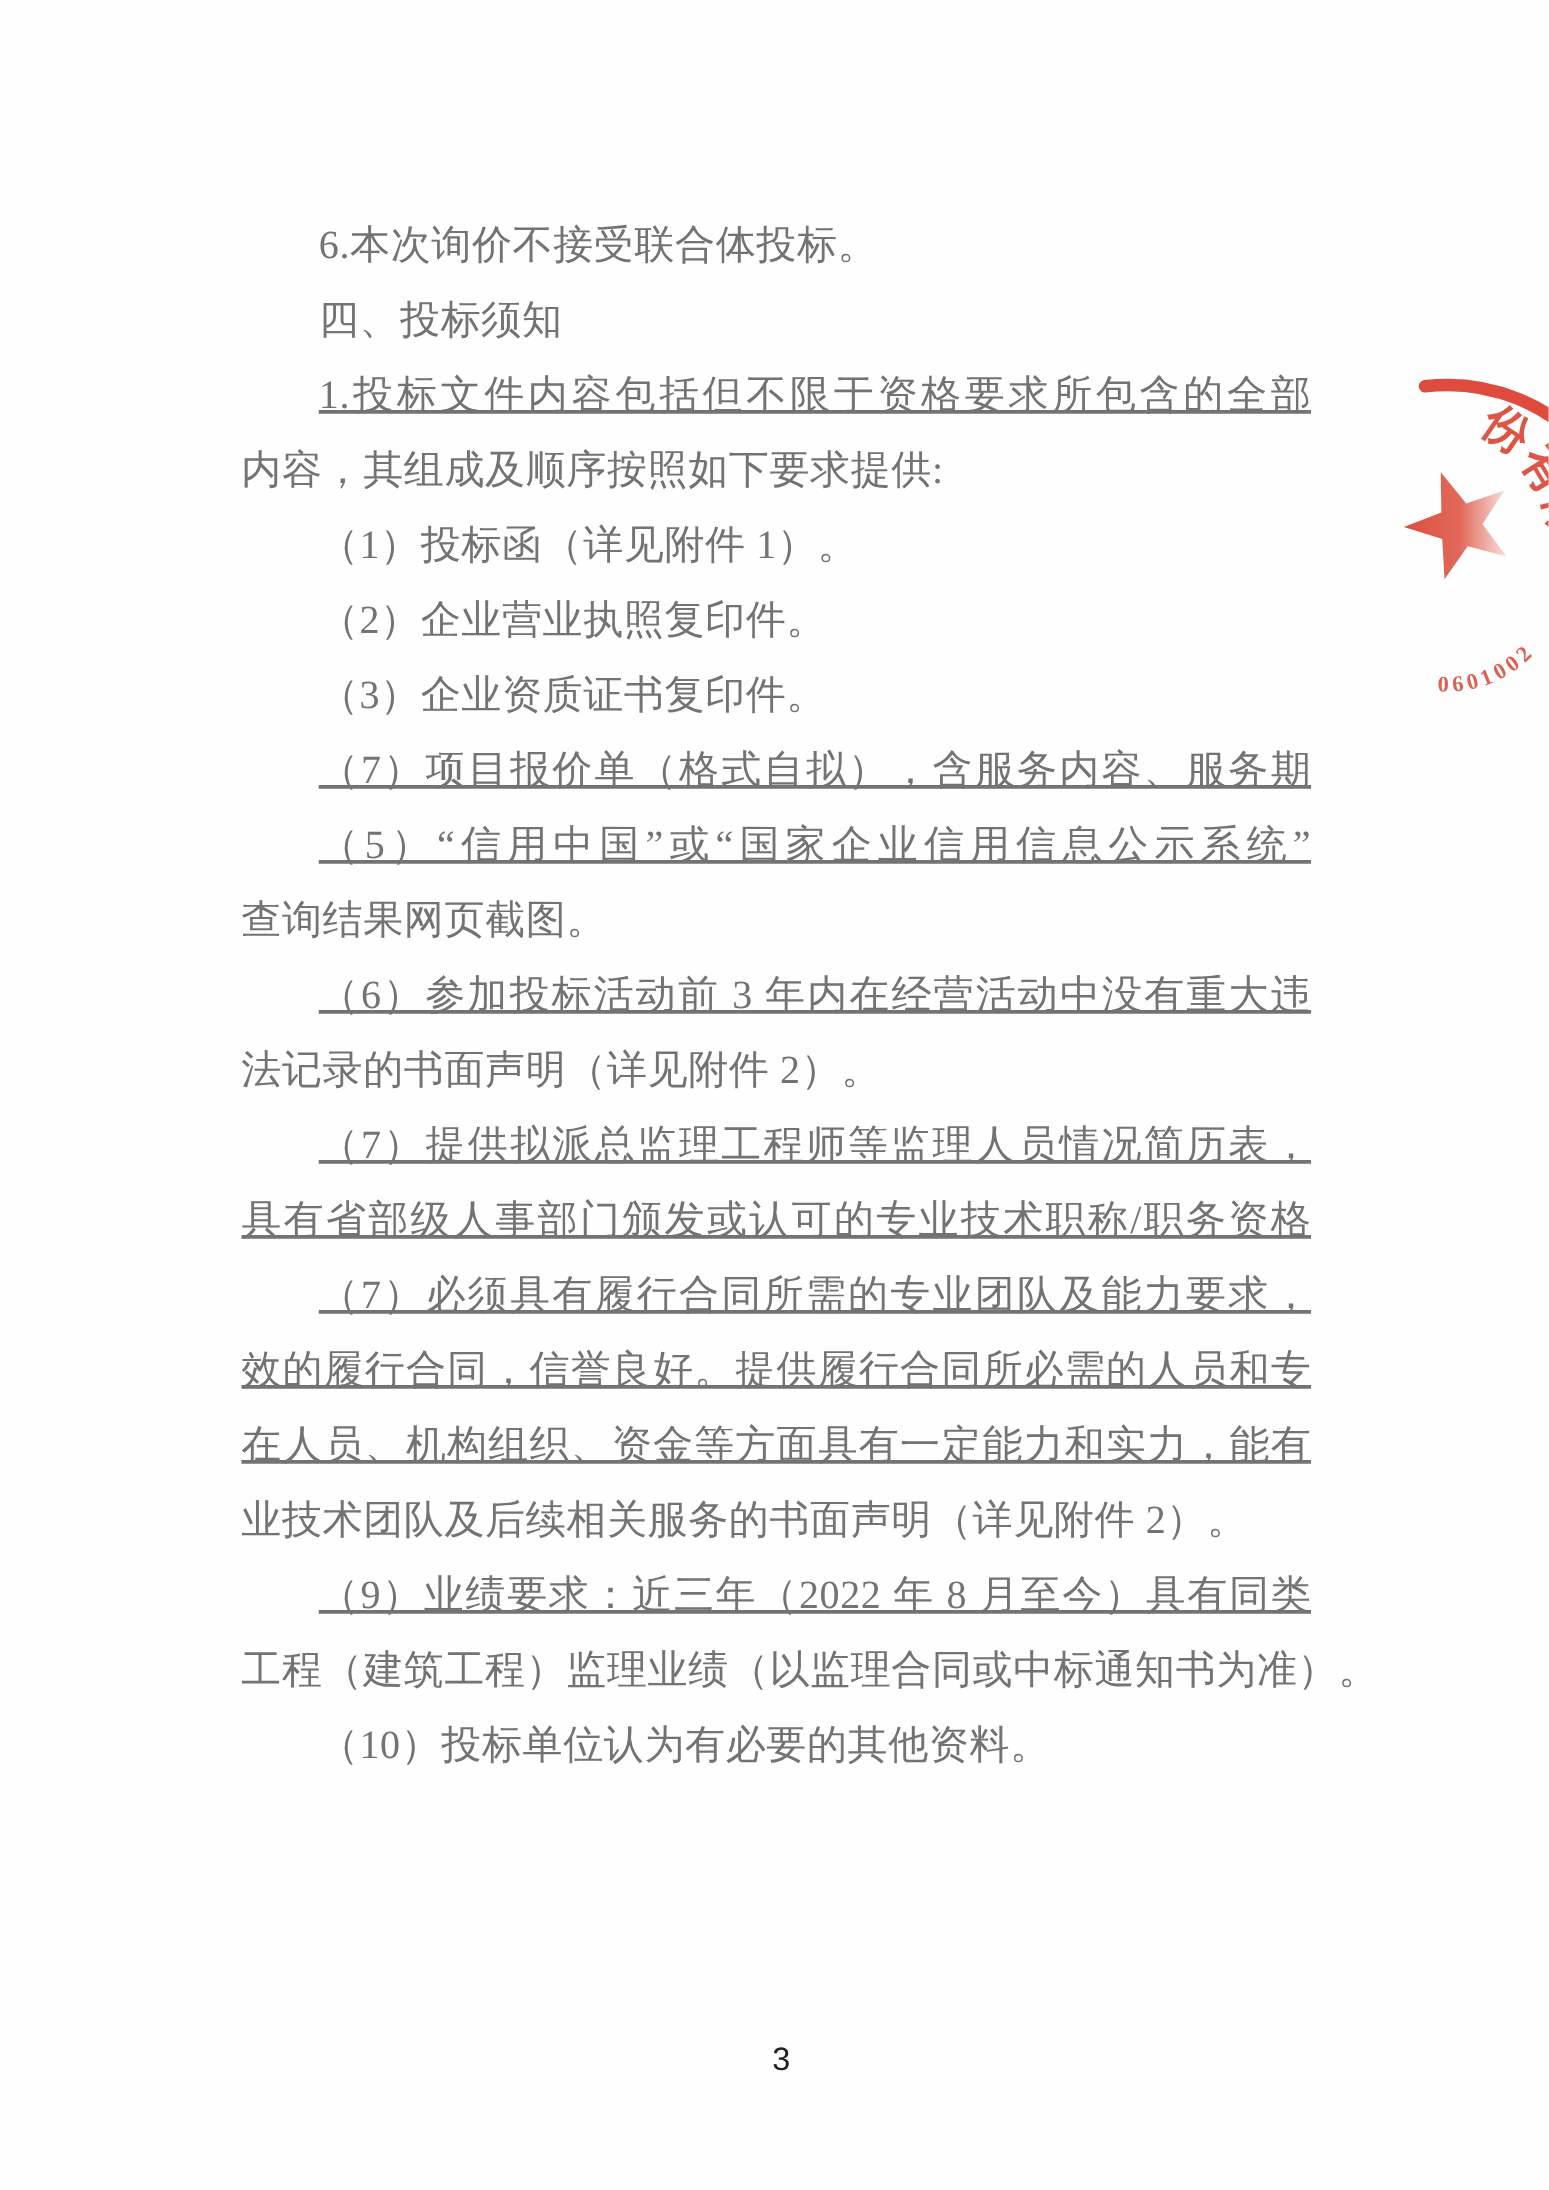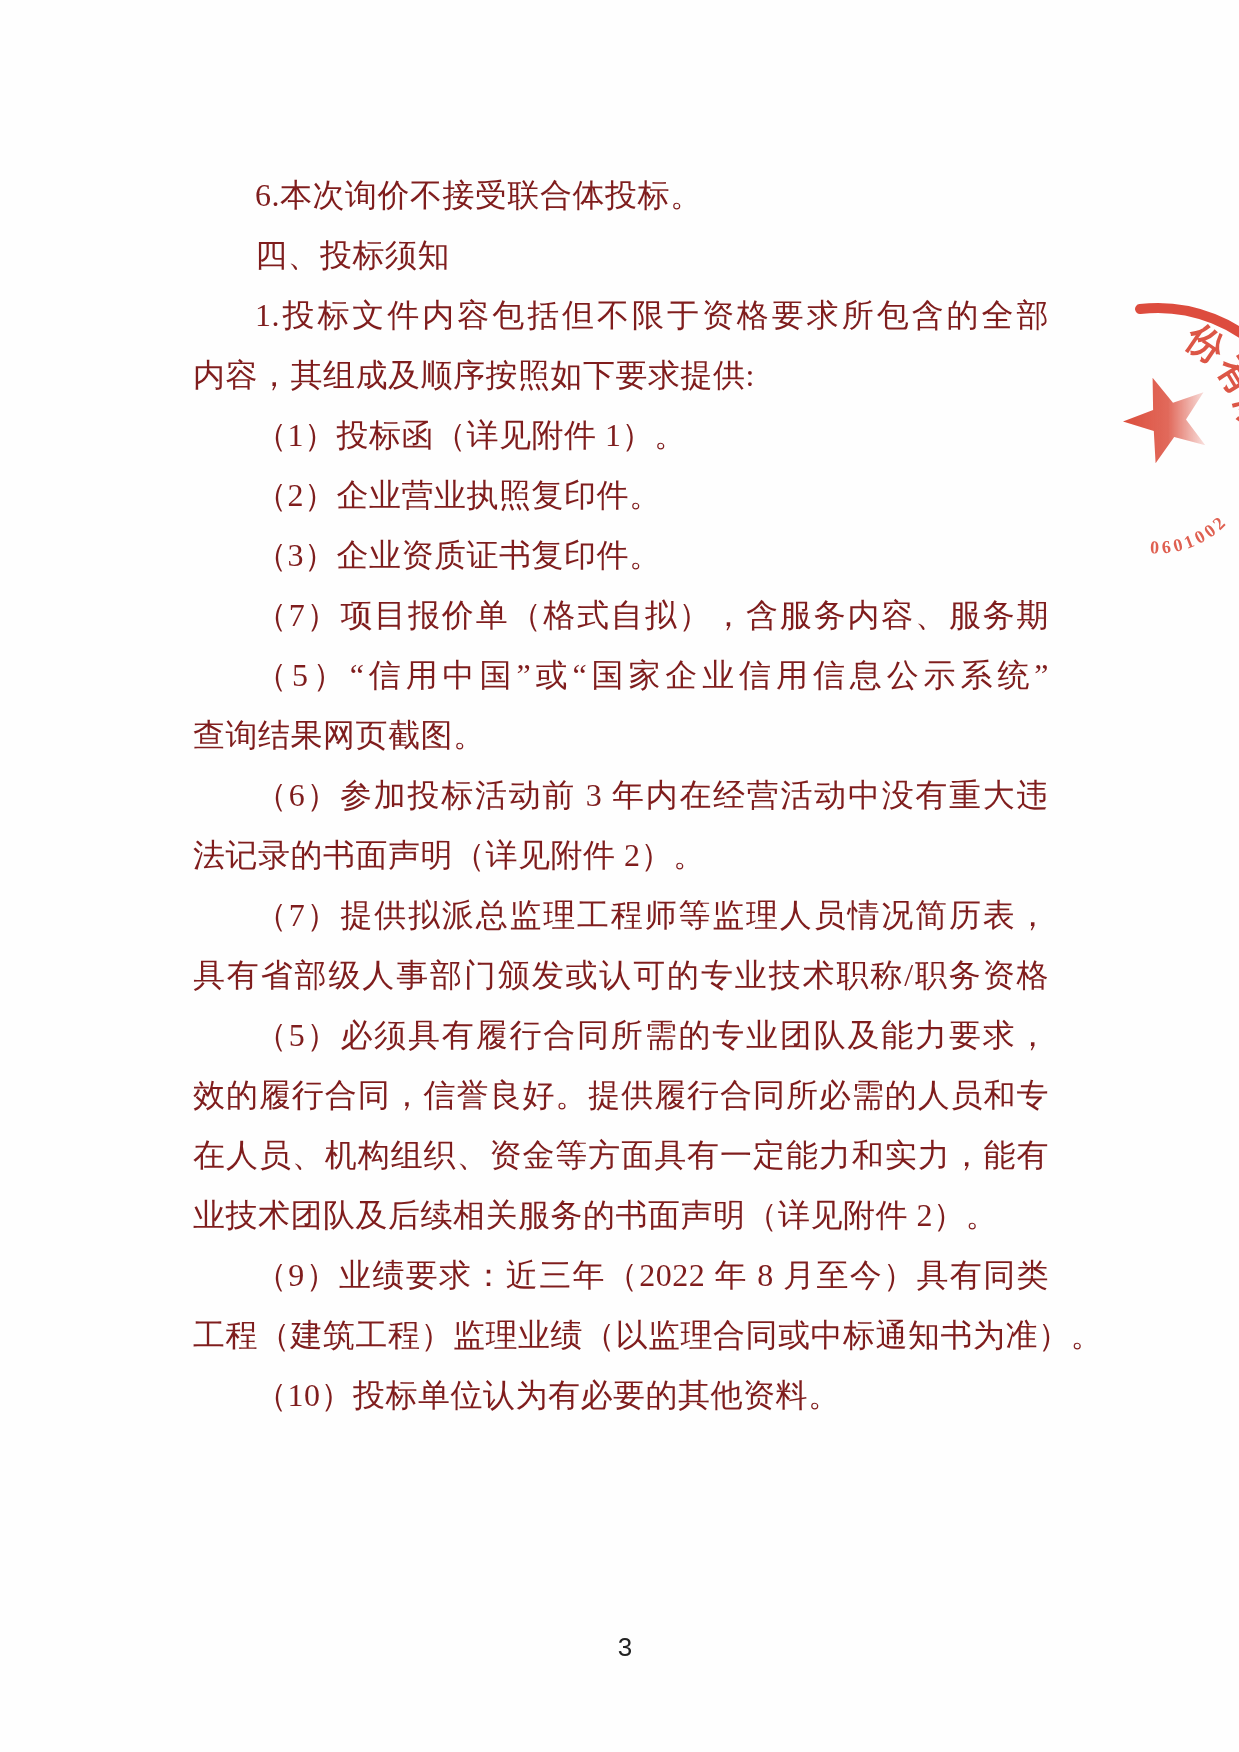--- a/index.html
+++ b/index.html
@@ -11,35 +11,36 @@
     font-family:"Liberation Serif","DejaVu Serif",serif;
   }
   .page{
     position:absolute;inset:0;
     background:#fefefe;
   }
   .doc-body{
     position:absolute;
     left:193px;top:165px;
     width:856px;
-    color:#7f1d1d;
+    color:#737373;
   }
   .line{
     height:60px;
     line-height:60px;
     font-size:32px;
     white-space:nowrap;
     letter-spacing:0.5px;
   }
   .line.jst{
     white-space:normal;
     text-align:justify;
     text-align-last:justify;
     text-justify:inter-character;
     overflow:hidden;
+    text-decoration:underline;
   }
   .line.ind{padding-left:62px;}
   .line.bold{font-weight:normal;}
   .page-number{
     position:absolute;
     left:0;top:1632px;width:1250px;
     text-align:center;
     font-size:26px;
     color:#222;
     font-family:"Liberation Sans","DejaVu Sans",sans-serif;
@@ -69,21 +70,21 @@
       <div class="line ind">（1）投标函（详见附件 1）。</div>
       <div class="line ind">（2）企业营业执照复印件。</div>
       <div class="line ind">（3）企业资质证书复印件。</div>
       <div class="line ind jst">（7）项目报价单（格式自拟），含服务内容、服务期</div>
       <div class="line ind jst">（5）“信用中国”或“国家企业信用信息公示系统”</div>
       <div class="line">查询结果网页截图。</div>
       <div class="line ind jst">（6）参加投标活动前 3 年内在经营活动中没有重大违</div>
       <div class="line">法记录的书面声明（详见附件 2）。</div>
       <div class="line ind jst">（7）提供拟派总监理工程师等监理人员情况简历表，</div>
       <div class="line jst">具有省部级人事部门颁发或认可的专业技术职称/职务资格</div>
-      <div class="line ind jst">（5）必须具有履行合同所需的专业团队及能力要求，</div>
+      <div class="line ind jst">（7）必须具有履行合同所需的专业团队及能力要求，</div>
       <div class="line jst">效的履行合同，信誉良好。提供履行合同所必需的人员和专</div>
       <div class="line jst">在人员、机构组织、资金等方面具有一定能力和实力，能有</div>
       <div class="line">业技术团队及后续相关服务的书面声明（详见附件 2）。</div>
       <div class="line ind jst">（9）业绩要求：近三年（2022 年 8 月至今）具有同类</div>
       <div class="line">工程（建筑工程）监理业绩（以监理合同或中标通知书为准）。</div>
       <div class="line ind">（10）投标单位认为有必要的其他资料。</div>
     </div>
 
   <svg class="stamp" viewBox="0 0 239 290" xmlns="http://www.w3.org/2000/svg" aria-hidden="true">
     <defs>

